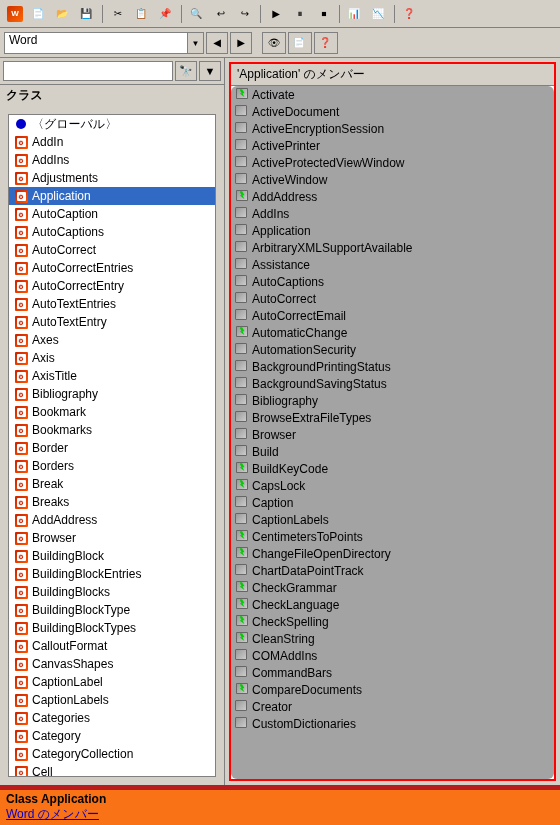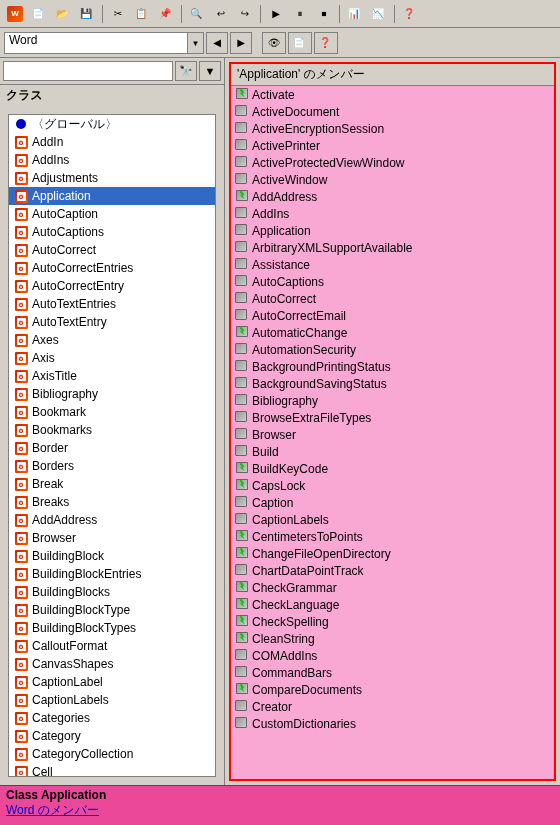--- a/index.html
+++ b/index.html
@@ -196,21 +196,22 @@
     .members-header {
       background: #d4d0c8;
       padding: 2px 6px;
       font-size: 12px;
       border-bottom: 1px solid #808080;
     }
 
     .members-list {
       flex: 1;
       overflow-y: auto;
-      background: #f9a8d4;
+      background: #a3a3a3;
+      border-radius: 6px;
     }
     .member-item {
       display: flex;
       align-items: center;
       padding: 1px 4px;
       cursor: pointer;
       height: 17px;
       white-space: nowrap;
     }
 
@@ -221,22 +222,22 @@
       display: inline-flex;
       align-items: center;
       justify-content: center;
       font-size: 8px;
       margin-right: 3px;
       flex-shrink: 0;
     }
 
     
     .status-bar {
-      background: #ec4899;
-      border-top: 1px solid #b91c1c;
+      background: #f97316;
+      border-top: 5px solid #b91c1c;
       padding: 2px 6px;
       display: flex;
       flex-direction: column;
       min-height: 40px;
     }
     .status-class {
       font-size: 12px;
       font-weight: bold;
     }
     .status-member {

